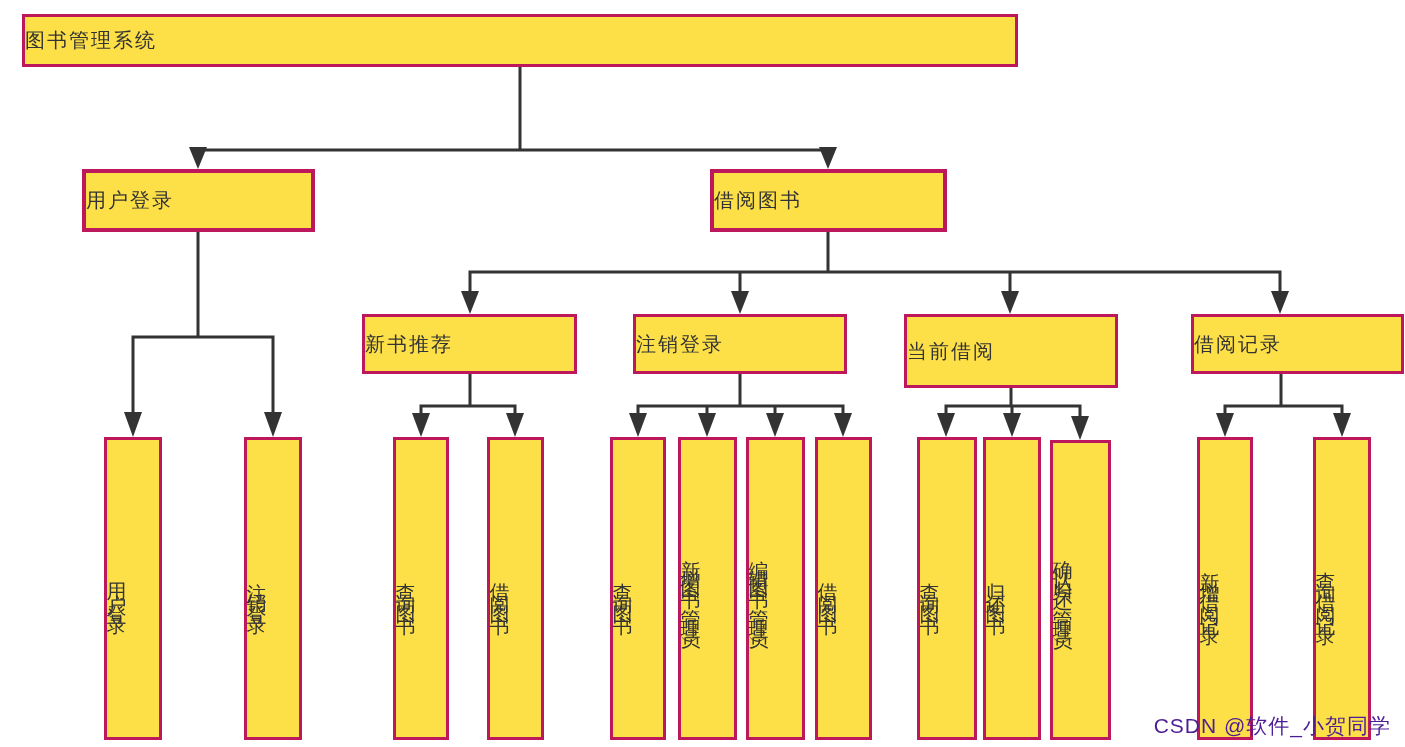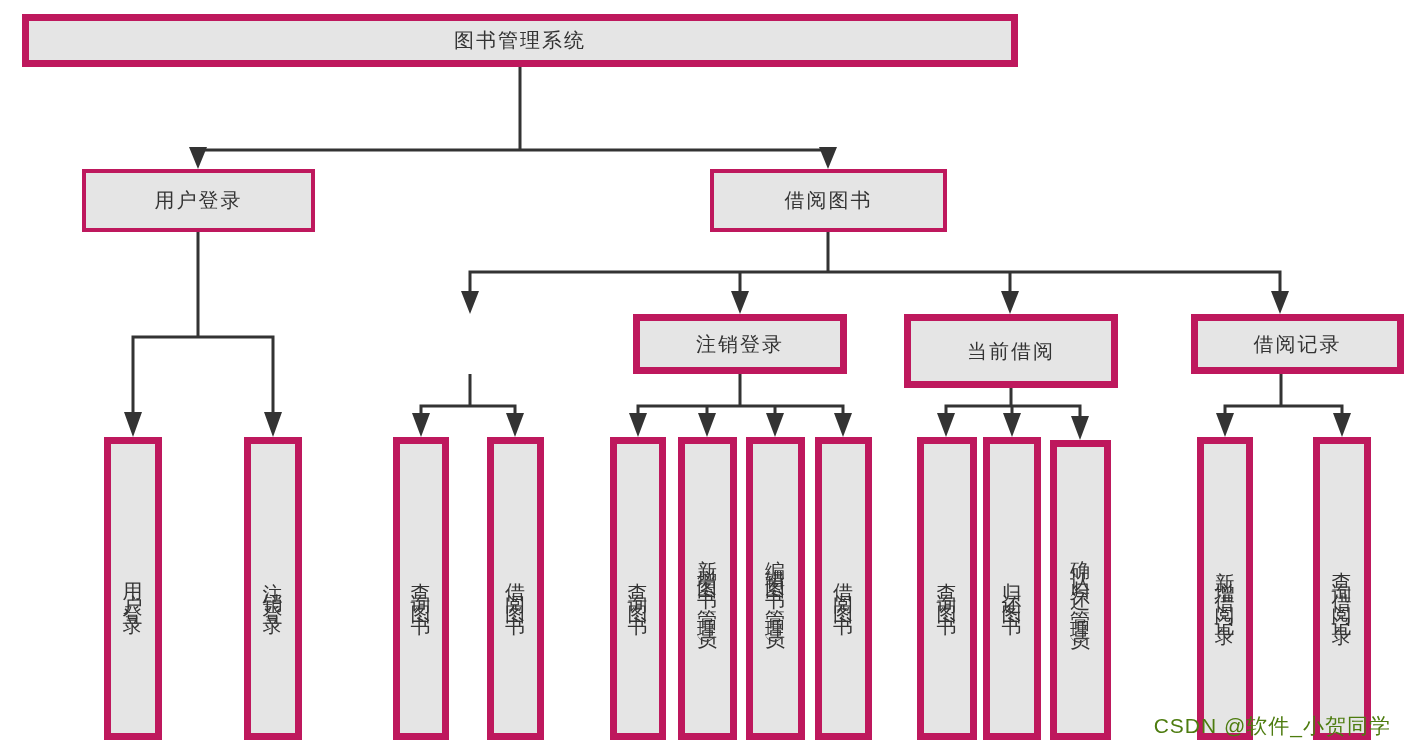--- a/index.html
+++ b/index.html
@@ -1,26 +1,26 @@
 <!DOCTYPE html>
 <html><head>
 <meta charset="utf-8">
 <style>
   html,body{margin:0;padding:0;background:#ffffff;}
   #stage{position:relative;width:1405px;height:747px;background:#ffffff;overflow:hidden;
          font-family:"Liberation Sans","DejaVu Sans",sans-serif;}
   #connectors{position:absolute;left:0;top:0;width:1405px;height:747px;}
-  .box{position:absolute;box-sizing:border-box;background:#e5e5e5;border:7px solid #be185d;
-       display:flex;align-items:center;justify-content:center;}
+  .box{position:absolute;box-sizing:border-box;background:#fde047;border:3px solid #be185d;
+       display:flex;align-items:center;justify-content:flex-start;}
   .l2{border-width:4px;}
   .lbl{font-size:20px;letter-spacing:2px;color:#333333;white-space:nowrap;}
   .vlbl{writing-mode:vertical-rl;text-orientation:mixed;font-size:20px;letter-spacing:11px;
         color:#333333;line-height:1;}
   .vlbl.long{letter-spacing:10px;}
-  #watermark{position:absolute;right:14px;bottom:7px;font-size:21px;color:#4d7c0f;
+  #watermark{position:absolute;right:14px;bottom:7px;font-size:21px;color:#4c1d95;
              letter-spacing:1px;z-index:5;white-space:nowrap;}
 </style>
 </head>
 <body>
 
 <div id="stage">
 
   <svg id="connectors" viewBox="0 0 1405 747" xmlns="http://www.w3.org/2000/svg">
     <path fill="none" stroke="#333333" stroke-width="3" d="
       M520 65 V151
@@ -66,20 +66,23 @@
     <span class="lbl">图书管理系统</span>
   </div>
 
   <div class="box l2" style="left:82px;top:169px;width:233px;height:63px">
     <span class="lbl">用户登录</span>
   </div>
   <div class="box l2" style="left:710px;top:169px;width:237px;height:63px">
     <span class="lbl">借阅图书</span>
   </div>
 
+  <div class="box" style="left:362px;top:314px;width:215px;height:60px">
+    <span class="lbl">新书推荐</span>
+  </div>
   <div class="box" style="left:633px;top:314px;width:214px;height:60px">
     <span class="lbl">注销登录</span>
   </div>
   <div class="box" style="left:904px;top:314px;width:214px;height:74px">
     <span class="lbl">当前借阅</span>
   </div>
   <div class="box" style="left:1191px;top:314px;width:213px;height:60px">
     <span class="lbl">借阅记录</span>
   </div>
 

